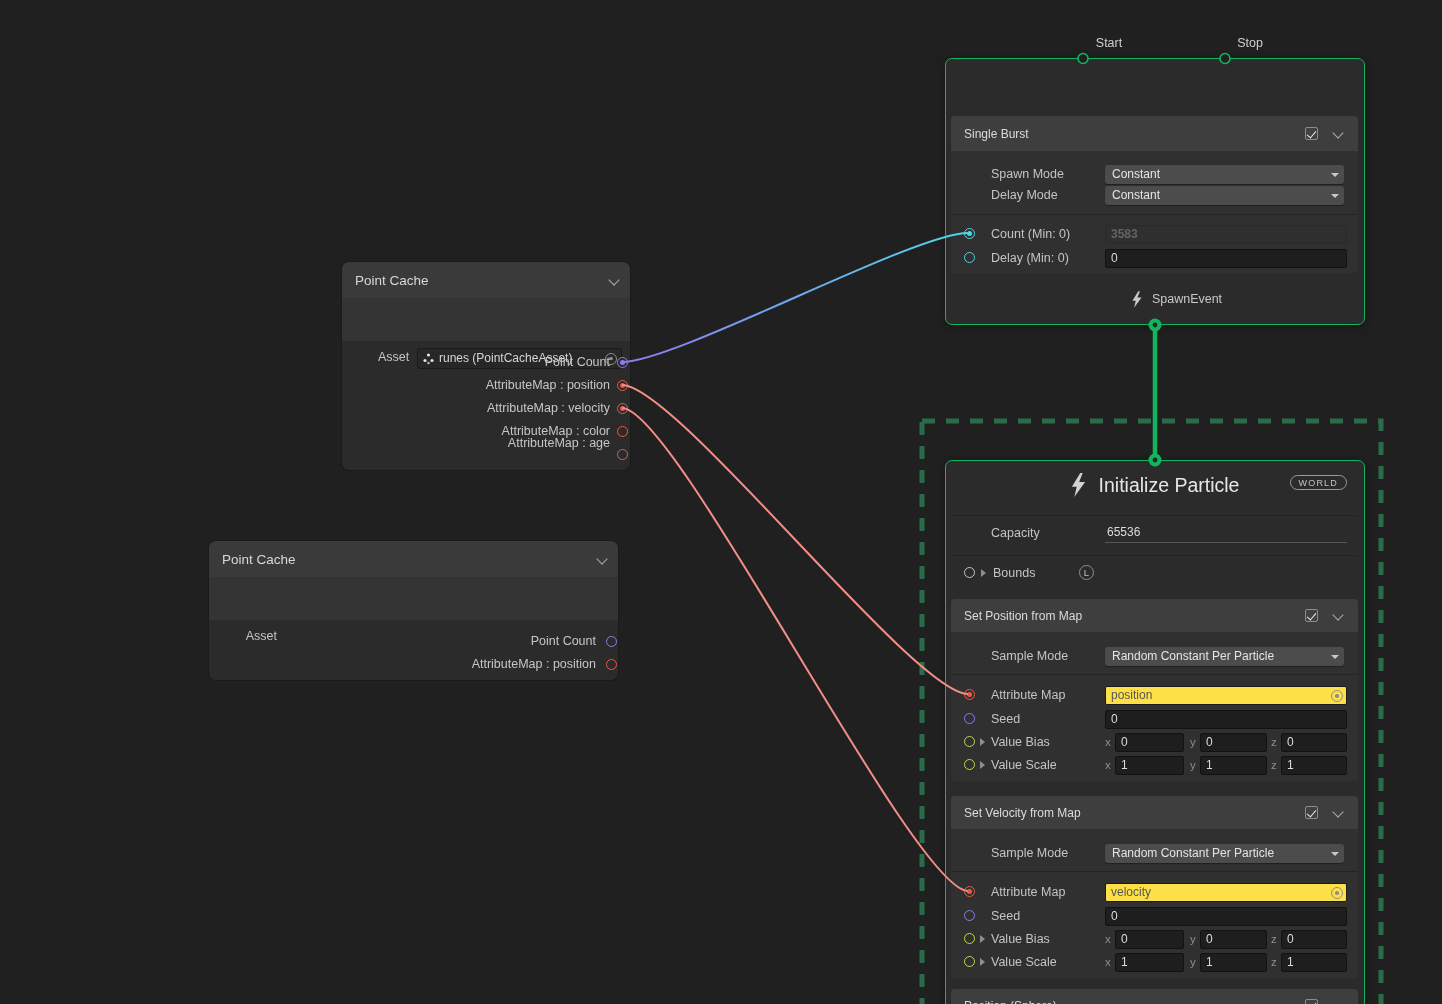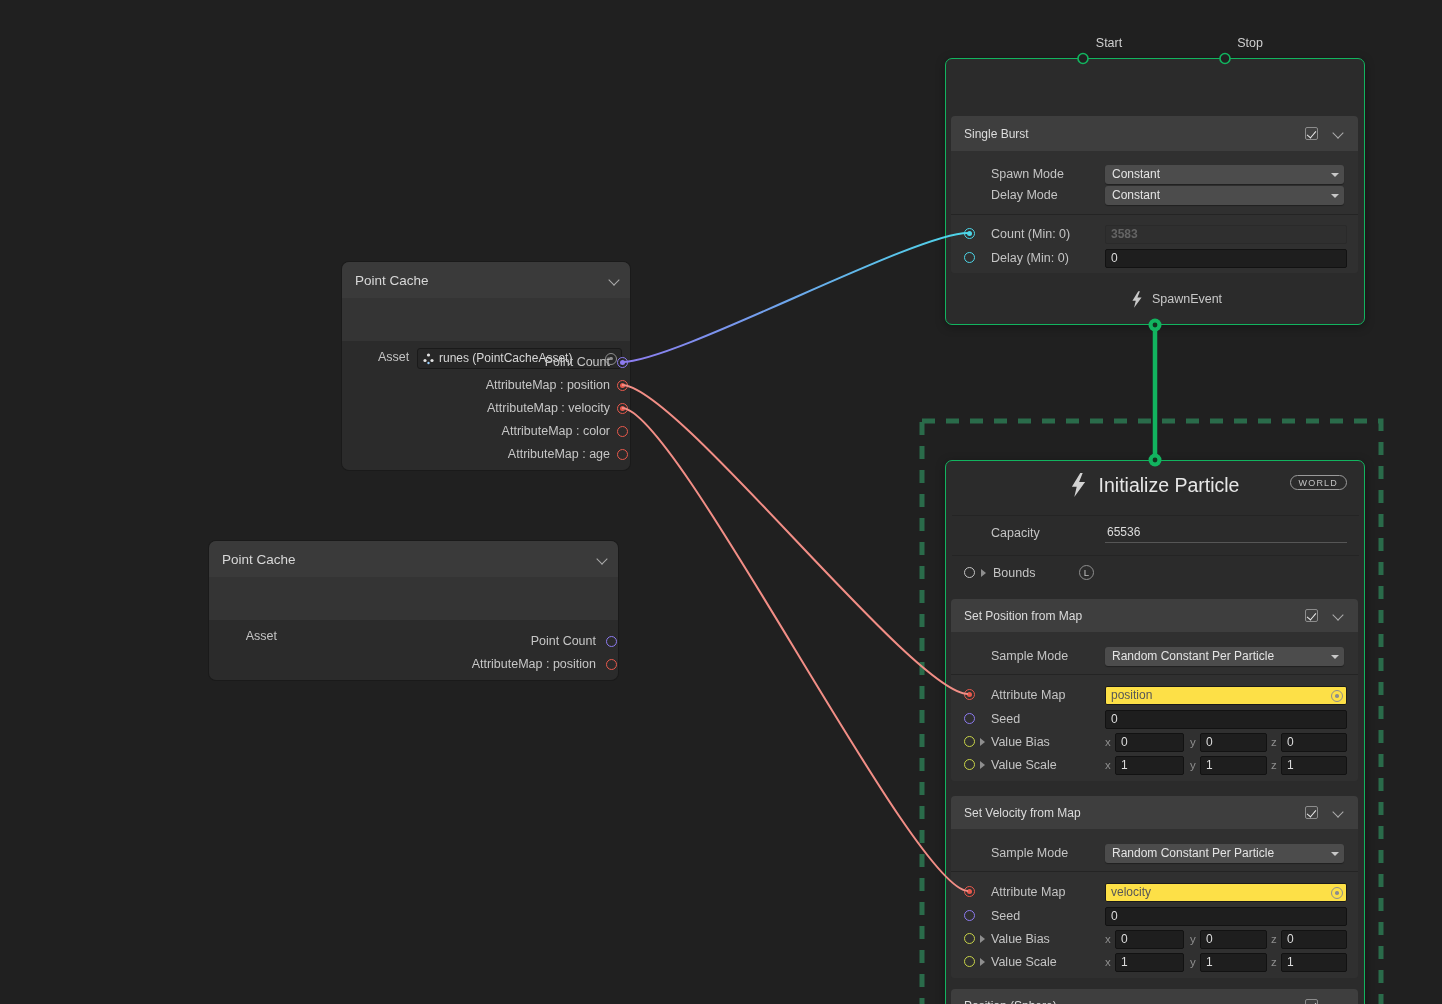--- a/index.html
+++ b/index.html
@@ -102,21 +102,21 @@
           <circle cx="6.5" cy="11" r="1.2" fill="#9ad0ff"></circle>
       </svg>
       <span class="atext">runes (PointCacheAsset)</span>
       <span class="picker" style="right:4px; top:3.5px;"></span>
     </div>
   </div>
   <span class="outlbl" style="top:91px;">Point Count</span>
   <span class="outlbl" style="top:114px;">AttributeMap : position</span>
   <span class="outlbl" style="top:137px;">AttributeMap : velocity</span>
   <span class="outlbl" style="top:160px;">AttributeMap : color</span>
-  <span class="outlbl" style="top:183px;">AttributeMap : age</span>
+  <span class="outlbl" style="top:172px;">AttributeMap : age</span>
   <span class="port p-purple filled" style="left:275px; top:95px;"></span>
   <span class="port p-red filled" style="left:275px; top:118px;"></span>
   <span class="port p-red filled" style="left:275px; top:141px;"></span>
   <span class="port p-red" style="left:275px; top:164px;"></span>
   <span class="port p-red" style="left:275px; top:187px;"></span>
 </div>
 
 <div class="node" style="left:209px; top:541px; width:409px; height:139px; z-index:1">
   <div class="pchead">
     <span class="pctitle">Point Cache</span>

